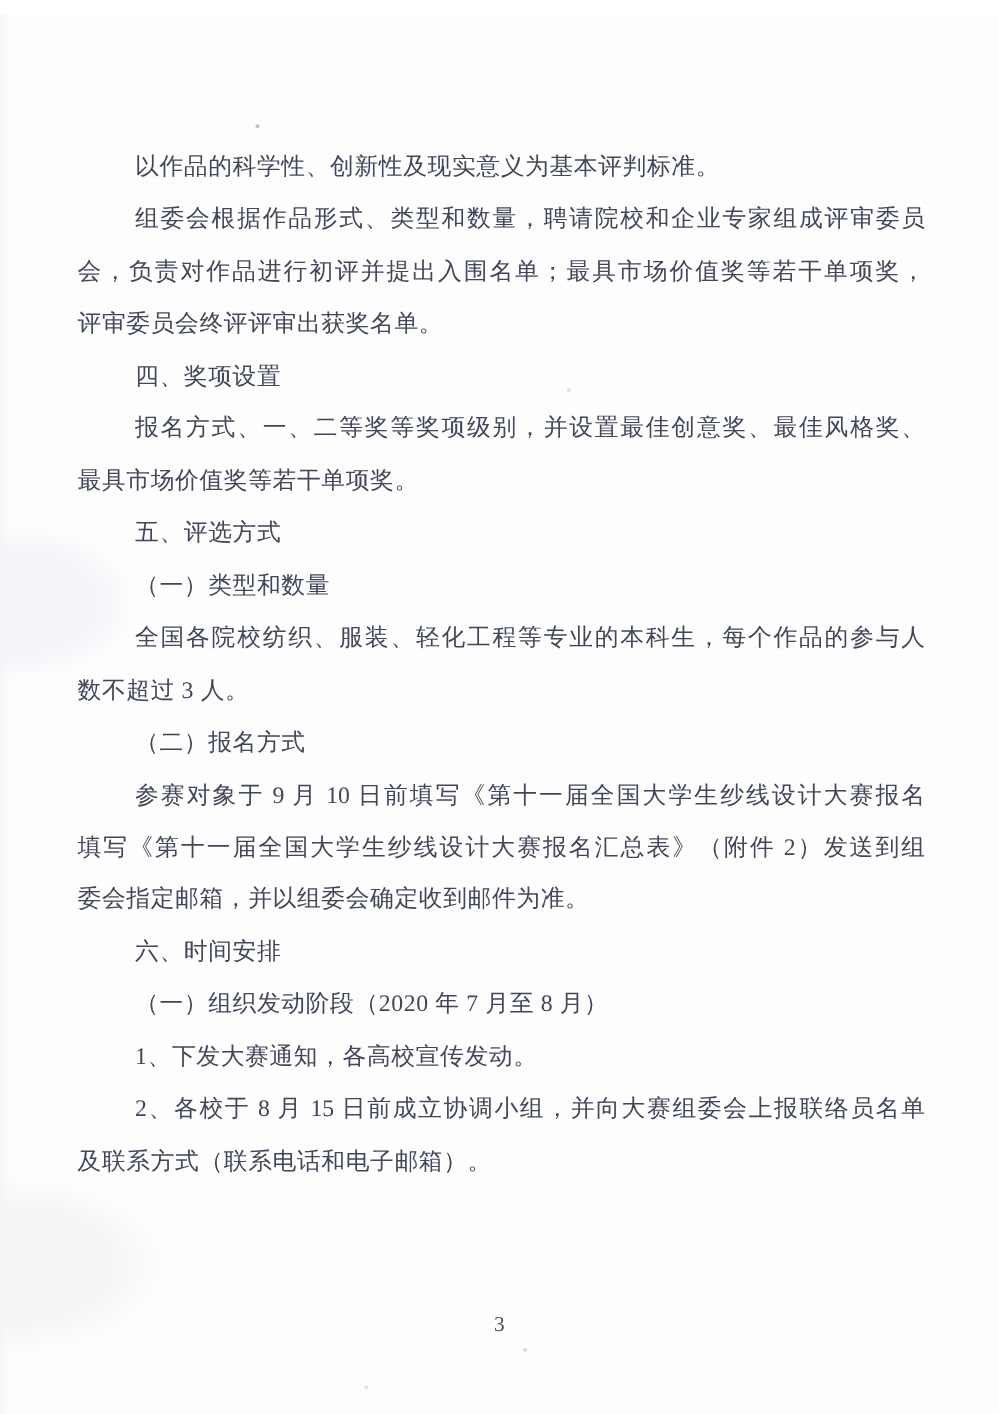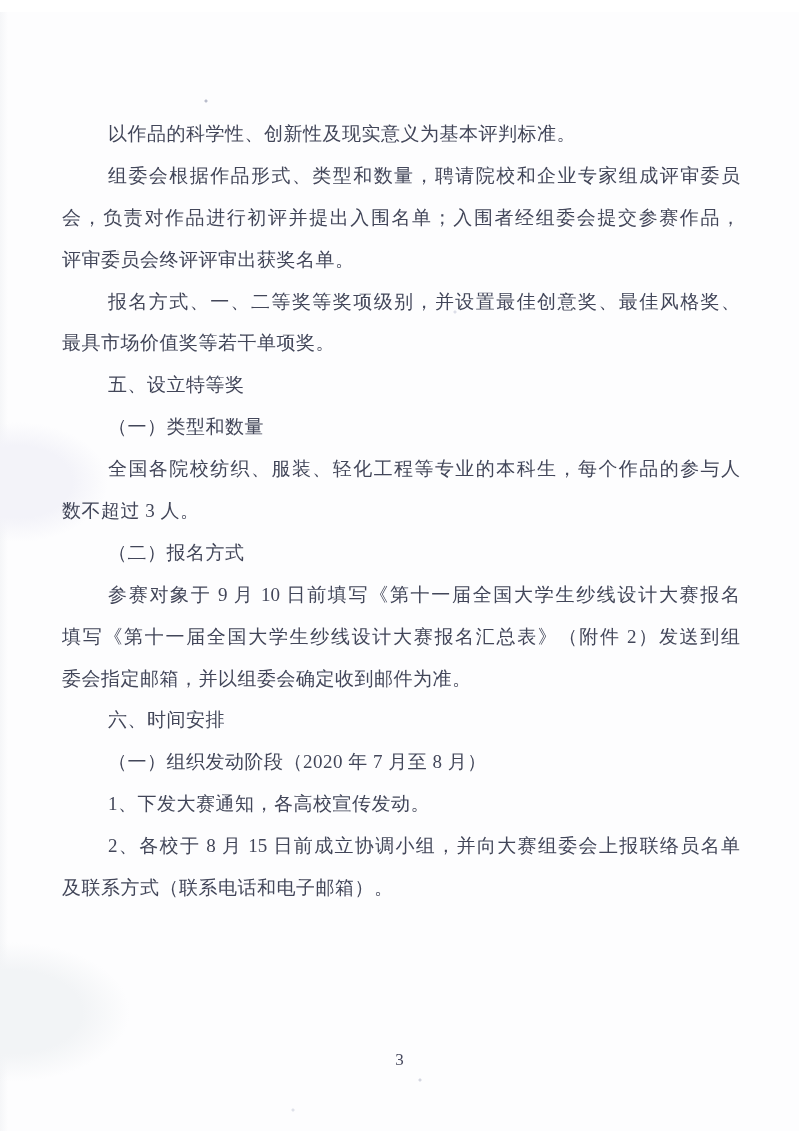--- a/index.html
+++ b/index.html
@@ -68,25 +68,26 @@
     color: #4a4c60;
   }
 </style>
 </head>
 <body>
 
 <div class="page" style="color: rgb(66, 70, 89); background: rgb(253, 253, 254);">
   <main class="text-block" id="text-block">
       <div class="line indent">以作品的科学性、创新性及现实意义为基本评判标准。</div>
       <div class="line indent justify">组委会根据作品形式、类型和数量，聘请院校和企业专家组成评审委员</div>
-      <div class="line justify">会，负责对作品进行初评并提出入围名单；入围者经组委会提交参赛作品，</div>
+      <div class="line justify">会，负责对作品进行初评并提出入围名单；最具市场价值奖等若干单项奖，</div>
       <div class="line">评审委员会终评评审出获奖名单。</div>
+      <div class="line indent">四、奖项设置</div>
       <div class="line indent justify">报名方式、一、二等奖等奖项级别，并设置最佳创意奖、最佳风格奖、</div>
       <div class="line">最具市场价值奖等若干单项奖。</div>
-      <div class="line indent">五、设立特等奖</div>
+      <div class="line indent">五、评选方式</div>
       <div class="line indent">（一）类型和数量</div>
       <div class="line indent justify">全国各院校纺织、服装、轻化工程等专业的本科生，每个作品的参与人</div>
       <div class="line">数不超过 3 人。</div>
       <div class="line indent">（二）报名方式</div>
       <div class="line indent justify">参赛对象于 9 月 10 日前填写《第十一届全国大学生纱线设计大赛报名</div>
       <div class="line justify">填写《第十一届全国大学生纱线设计大赛报名汇总表》（附件 2）发送到组</div>
       <div class="line">委会指定邮箱，并以组委会确定收到邮件为准。</div>
       <div class="line indent">六、时间安排</div>
       <div class="line indent">（一）组织发动阶段（2020 年 7 月至 8 月）</div>
       <div class="line indent">1、下发大赛通知，各高校宣传发动。</div>

